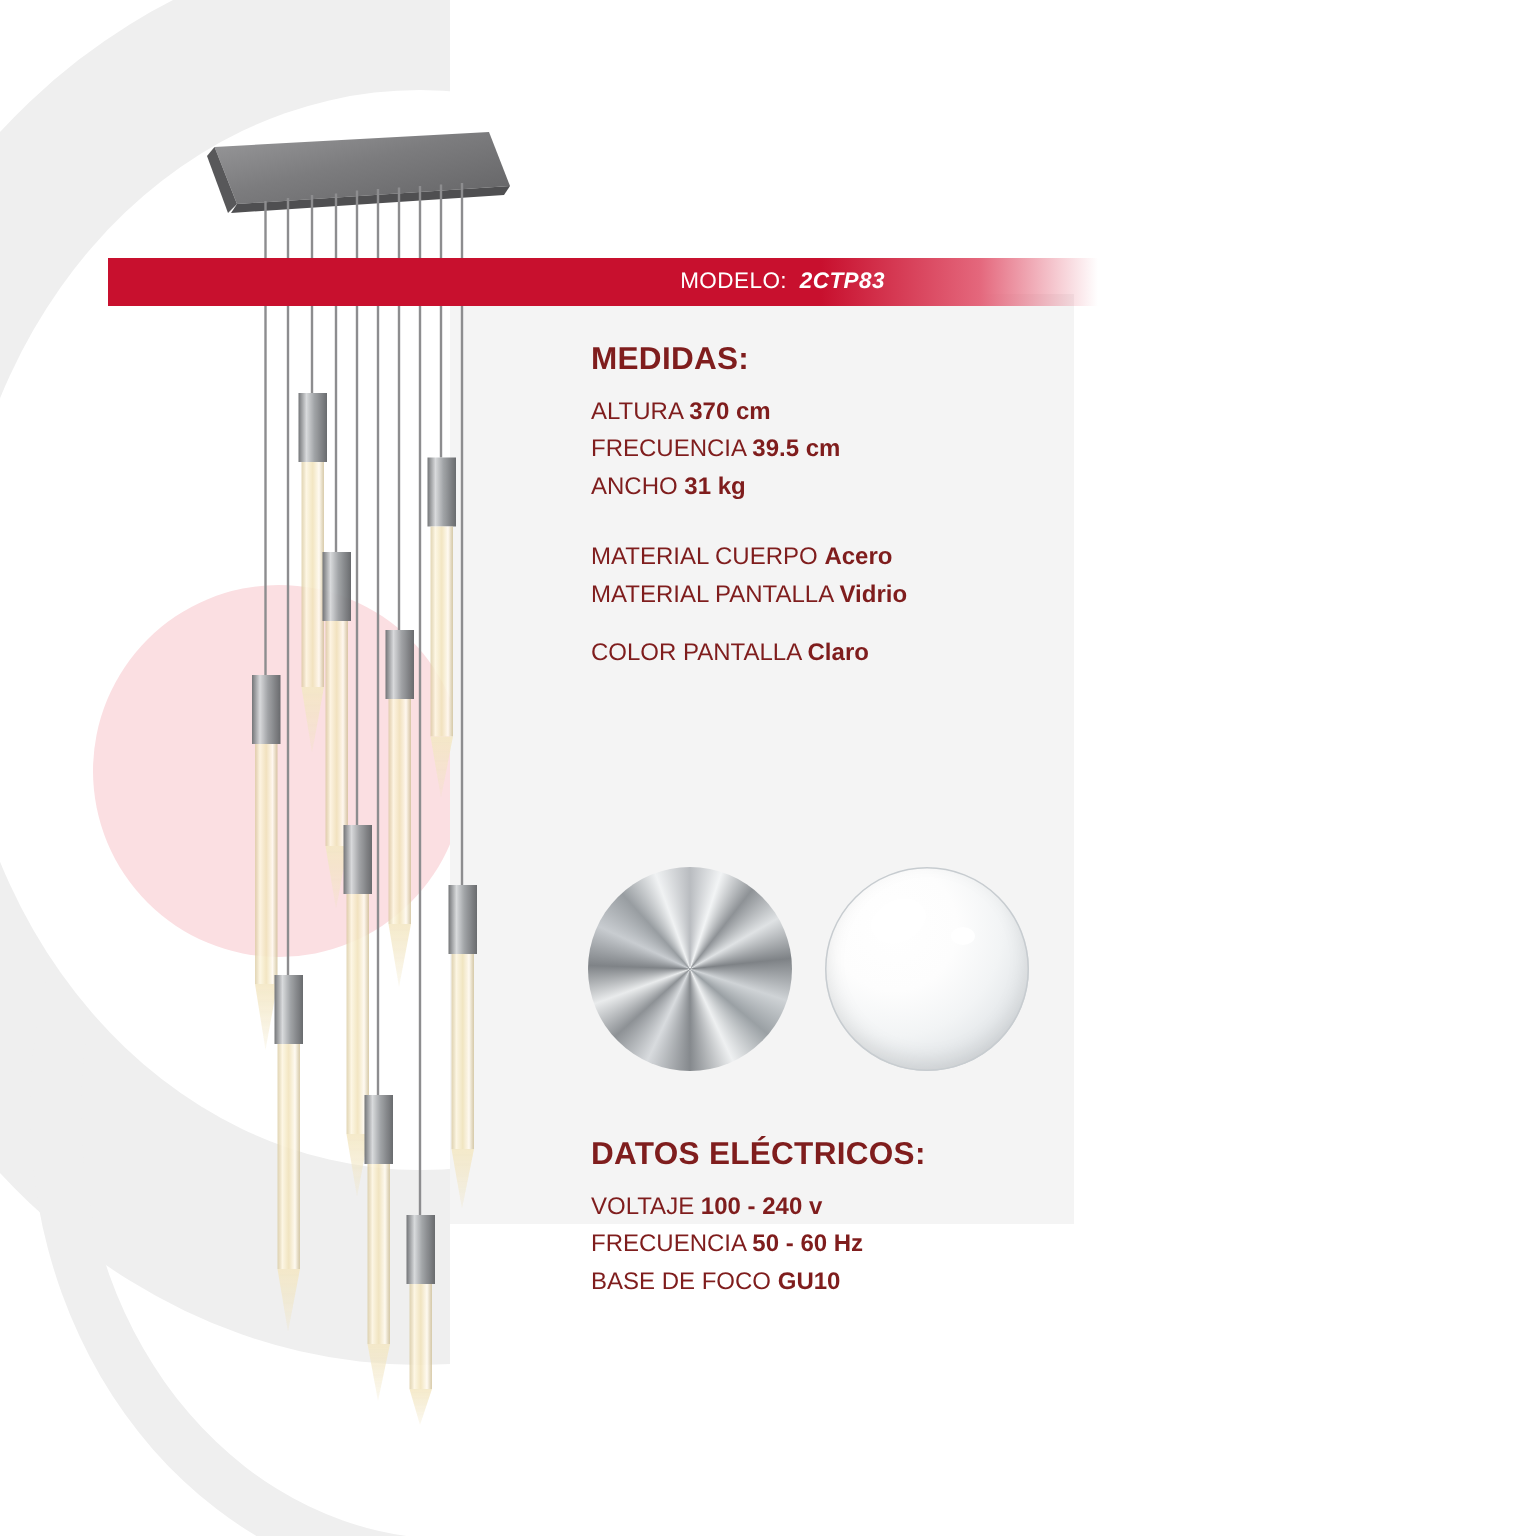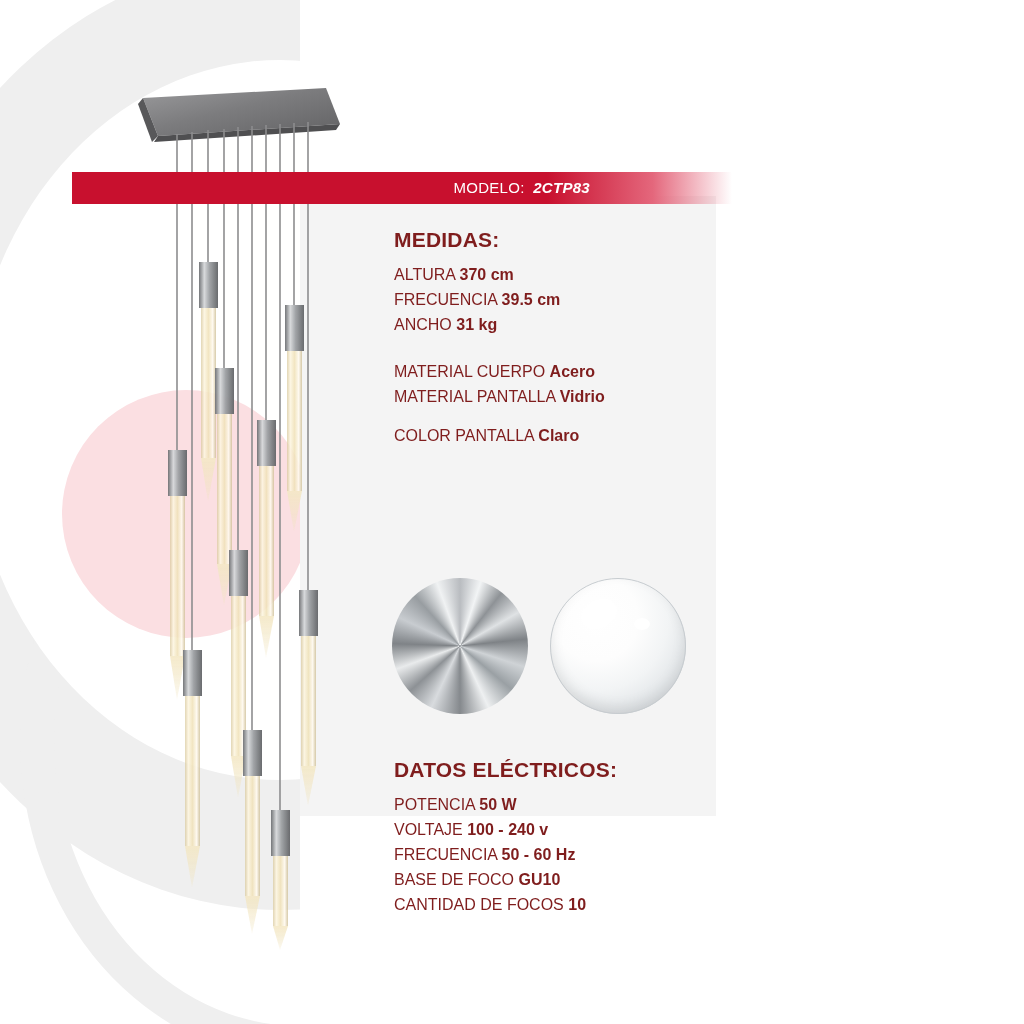--- a/index.html
+++ b/index.html
@@ -358,34 +358,26 @@
       <div class="ring"></div>
       <div class="hl"></div>
       <div class="hl2"></div>
     </div>
   </div>
 
   <div class="specs" style="top:716px;margin-top:42px;">
     <div class="spec-head">DATOS ELÉCTRICOS:</div>
 
     <div class="spec-line">
-      <span>POTENCIA</span>
-      <b>50 W</b>
-    </div>
-    <div class="spec-line">
       <span>VOLTAJE</span>
       <b>100 - 240 v</b>
     </div>
     <div class="spec-line">
       <span>FRECUENCIA</span>
       <b>50 - 60 Hz</b>
     </div>
     <div class="spec-line">
       <span>BASE DE FOCO</span>
       <b>GU10</b>
     </div>
-    <div class="spec-line">
-      <span>CANTIDAD DE FOCOS</span>
-      <b>10</b>
-    </div>
   </div>
 
 </div>
 
 </body></html>

